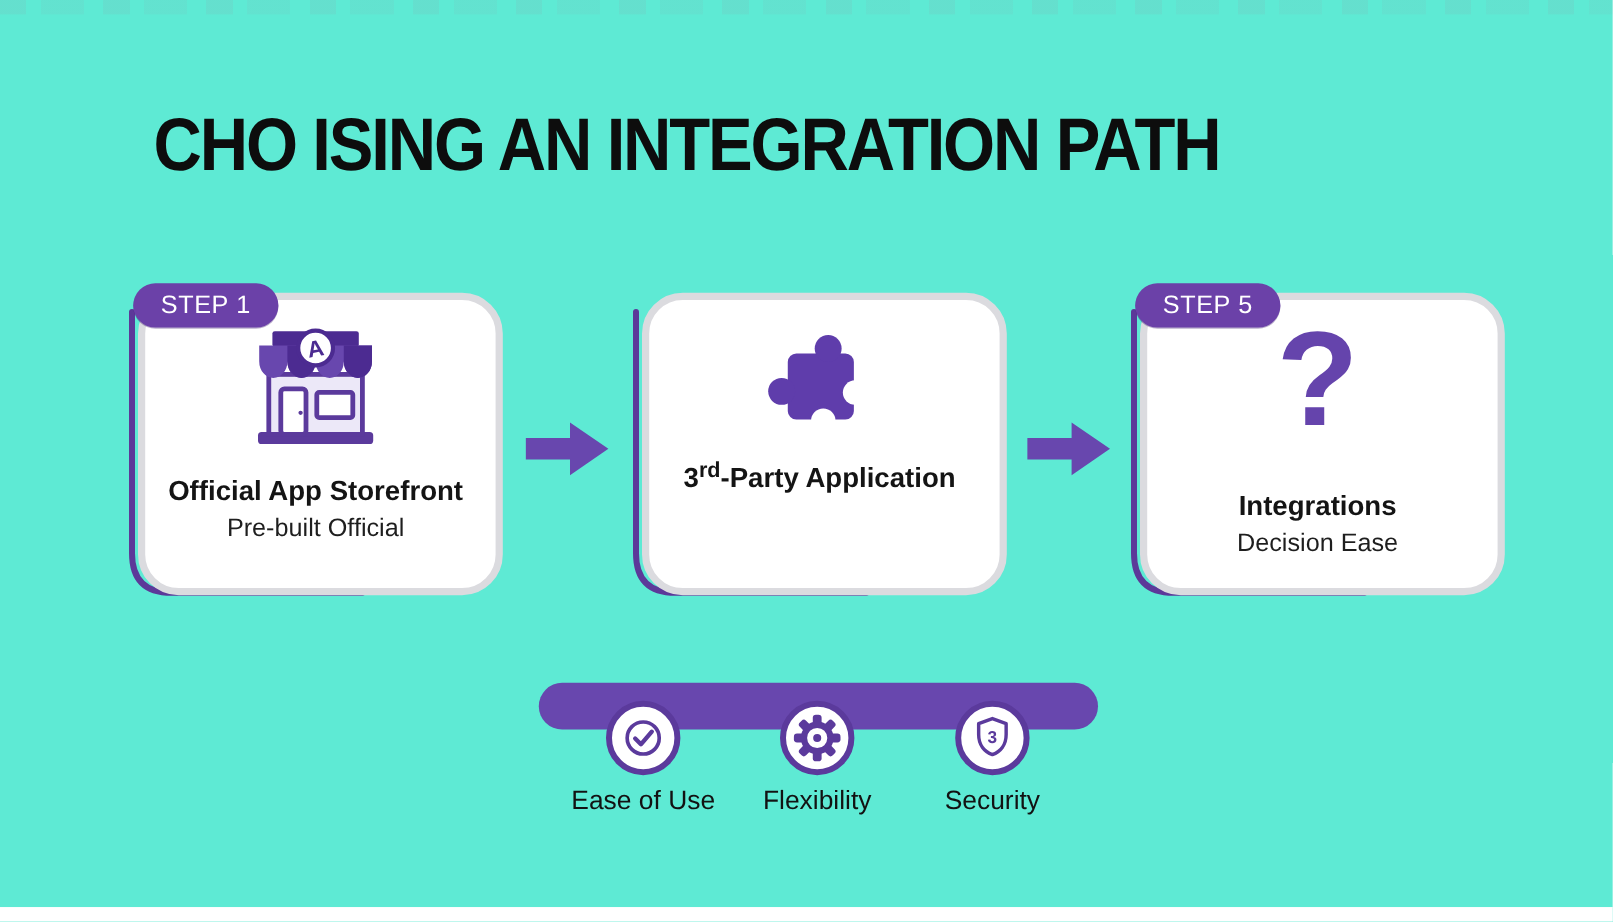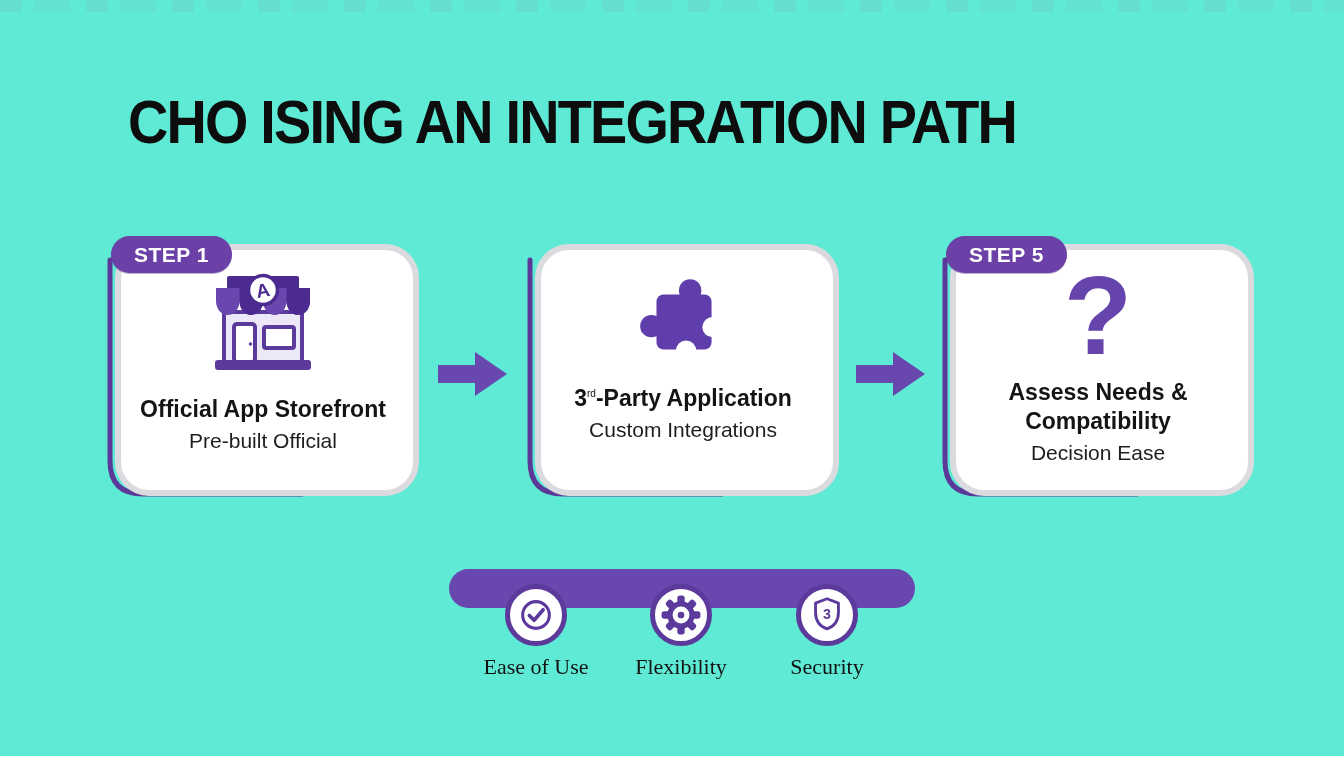--- a/index.html
+++ b/index.html
@@ -22,45 +22,45 @@
   .card .accent{position:absolute;left:0;top:0;}
   .card-frame{
     position:absolute;left:12px;top:14px;width:292px;height:240px;
     background:#ffffff;border:6px solid #dbdbdf;border-radius:34px;
   }
   .badge{
     position:absolute;left:8px;top:6px;height:37px;padding:0 23px;
     background:#6b41a8;border-radius:19px;display:flex;align-items:center;
     box-shadow:0 1px 0 rgba(60,30,110,0.35);
   }
-  .badge span{color:#fff;font-weight:bold;font-size:21px;letter-spacing:0.5px;}
+  .badge span{color:#fff;font-weight:normal;font-size:21px;letter-spacing:0.5px;}
   .content{
     position:absolute;left:18px;top:38px;width:284px;
     display:flex;flex-direction:column;align-items:center;text-align:center;
   }
   .card-title{font-size:23px;font-weight:bold;color:#141414;line-height:1.25;}
   .card-sub{font-size:21px;color:#1e1e1e;margin-top:5px;}
-  sup.ord{font-size:10px;font-weight:normal;vertical-align:super;line-height:0;}
+  sup.ord{font-size:18px;font-weight:bold;vertical-align:super;line-height:0;}
   .qmark{
     font-size:112px;font-weight:bold;color:#6544ac;line-height:0.92;height:104px;
     display:flex;align-items:center;justify-content:center;
   }
   .arrow{position:absolute;top:351px;}
   .bar{
     position:absolute;left:449px;top:569px;width:466px;height:39px;
     background:#6847ae;border-radius:20px;
   }
   .crit-circle{
     position:absolute;top:584px;width:62px;height:62px;border-radius:50%;
     background:#ffffff;border:5px solid #5b3a9c;box-sizing:border-box;
     display:flex;align-items:center;justify-content:center;
   }
   .crit-label{
     position:absolute;top:654px;width:180px;text-align:center;
-    font-size:22px;color:#121212;font-family:Liberation Serif, serif;
+    font-size:22px;color:#121212;
   }
 </style>
 </head>
 <body>
 
 <div id="canvas">
 
   <div class="top-artifacts"></div>
 
   <h1 class="title">CHO ISING AN INTEGRATION PATH</h1>
@@ -103,41 +103,40 @@
     <div class="card-frame"></div>
     <div class="content">
       <svg width="102" height="102" viewBox="0 0 100 100">
         <rect x="24" y="26" width="54" height="54" rx="7" fill="#5f3dab"></rect>
         <circle cx="57" cy="22" r="11" fill="#5f3dab"></circle>
         <circle cx="19" cy="57" r="11" fill="#5f3dab"></circle>
         <circle cx="79" cy="58" r="10" fill="#ffffff"></circle>
         <circle cx="53" cy="81" r="10" fill="#ffffff"></circle>
       </svg>
       <div class="card-title" style="margin-top:14px"><span>3</span><sup class="ord">rd</sup><span>-Party Application</span></div>
-      <div class="card-sub">Custom Integrations</div>
     </div>
   </section>
 
   <svg class="arrow" style="left:856px" width="70" height="46" viewBox="0 0 70 46">
     <polygon points="0,14 37,14 37,1 69,23 37,45 37,32 0,32" fill="#6847ae"></polygon>
   </svg>
 
   <section class="card" style="left:938px">
     <svg class="accent" width="320" height="278" viewBox="0 0 320 278">
       <path d="M 7 30 L 7 231 Q 7 264 40 264 L 199 264" fill="none" stroke="#5c3999" stroke-width="5" stroke-linecap="round"></path>
     </svg>
     <div class="card-frame"></div>
     <div class="badge">
       <span>STEP 5</span>
     </div>
     <div class="content" style="top:34px">
       <div class="qmark">?</div>
       <div class="card-title" style="margin-top:10px">
-        <span>Assess Needs &amp;</span><br>
-        <span>Compatibility</span>
+        <br>
+        <span>Integrations</span>
       </div>
       <div class="card-sub">Decision Ease</div>
     </div>
   </section>
 
   <div class="bar"></div>
 
   <div class="crit-circle" style="left:505px">
     <svg width="42" height="42" viewBox="0 0 44 44">
       <circle cx="22" cy="22" r="14" fill="none" stroke="#5b3a9c" stroke-width="3.2"></circle>

